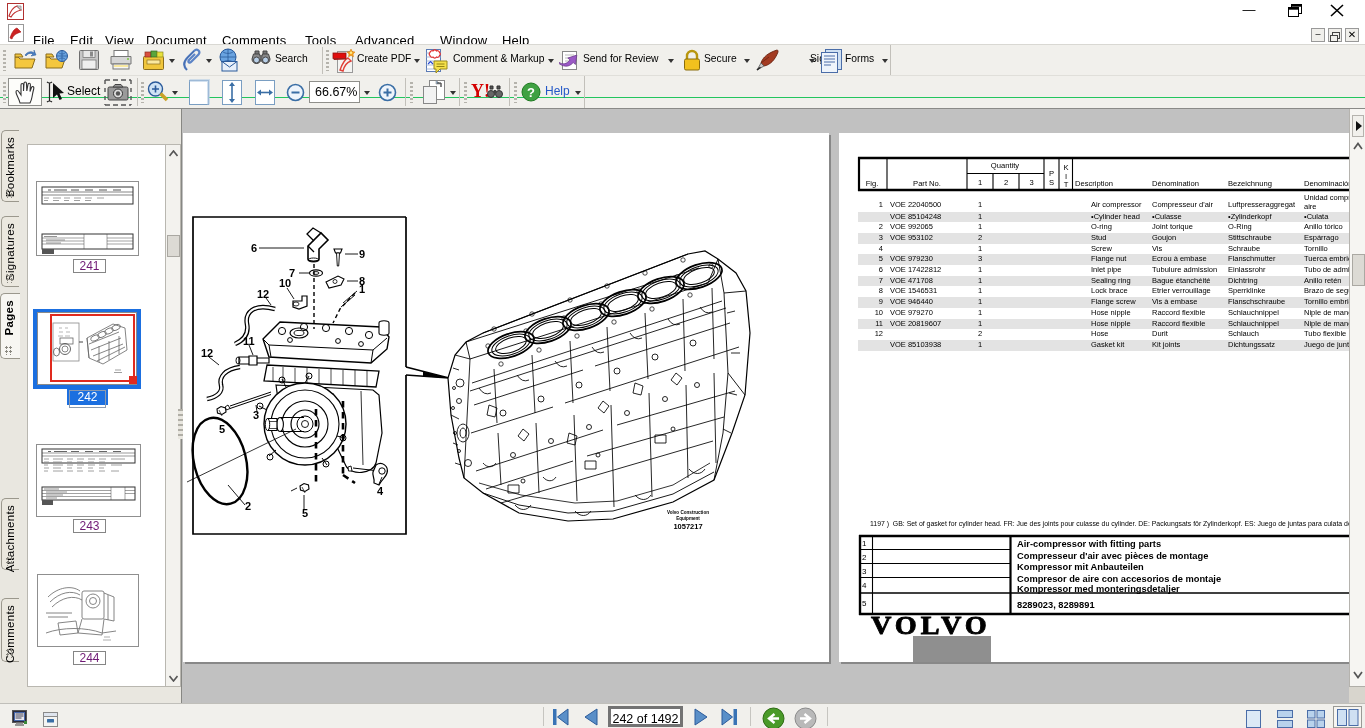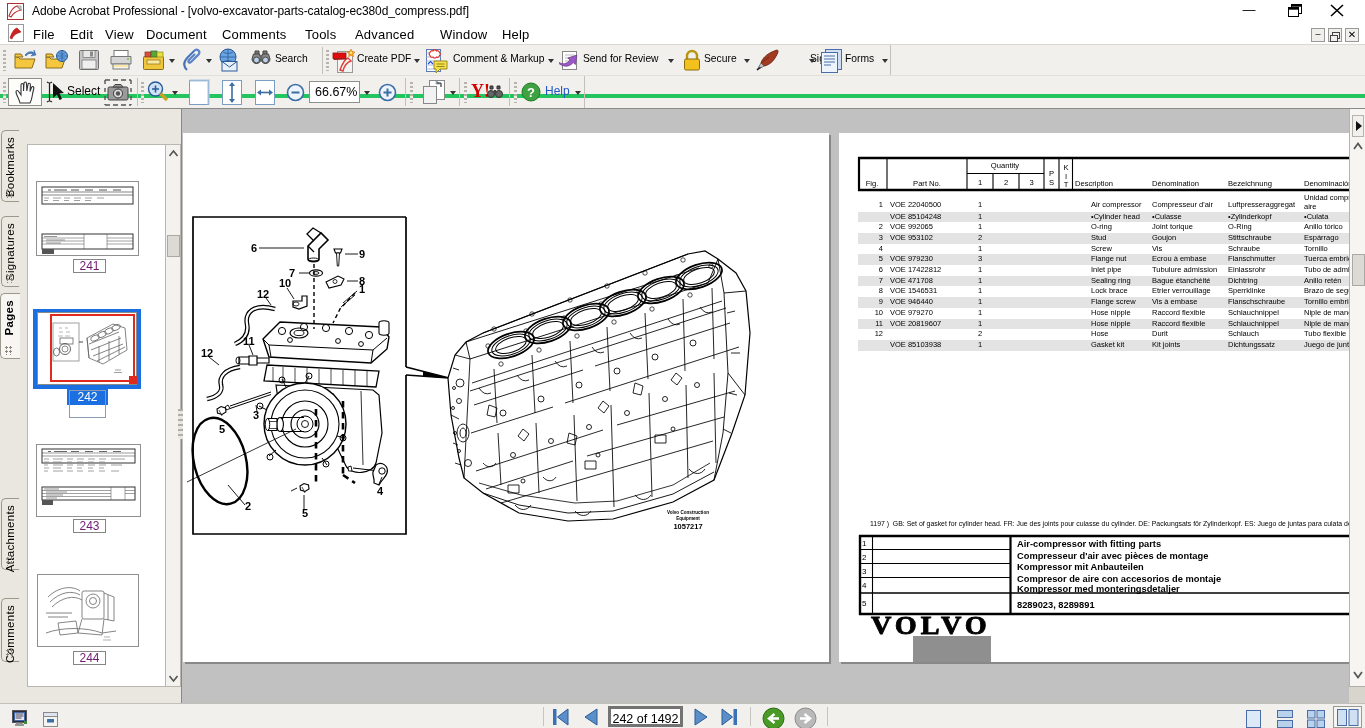--- a/index.html
+++ b/index.html
@@ -7,25 +7,25 @@
   body { position:relative; background:#f1f0ec; }
   .abs { position:absolute; }
 
   
   #titlebar { left:0; top:0; width:1365px; height:22px; background:#ffffff; }
   #title-text { left:32px; top:4px; font-size:12px; letter-spacing:-0.1px; color:#000; }
   .winbtn { top:2px; width:30px; height:17px; text-align:center; font-size:13px; color:#000; }
 
   
   #menubar { left:0; top:22px; width:1365px; height:22px; background:#ffffff; }
-  .menu-item { position:absolute; top:5px; font-size:13px; letter-spacing:0.2px; color:#000;text-align:center; }
+  .menu-item { position:absolute; top:11px; font-size:13px; letter-spacing:0.2px; color:#000;text-align:center; }
 
   
   #tb1 { left:0; top:44px; width:1365px; height:31px; background:#f1f0ec; border-top:1px solid #d9d8d3; }
-  #tb2 { left:0; top:75px; width:1365px; height:23px; background:#f1f0ec; border-top:1px solid #e0dfda; border-bottom:4px solid #22c55e; }
+  #tb2 { left:0; top:75px; width:1365px; height:23px; background:#f1f0ec; border-top:1px solid #e0dfda; border-bottom:1px solid #22c55e; }
   .grip { width:3px; background:repeating-linear-gradient(#b5b3ac 0 2px, #f1f0ec 2px 4px); }
   .tsep { width:1px; background:#c2c0ba; }
   .tlabel { position:absolute; font-size:10.3px; color:#000; }
   .darr { position:absolute; width:0; height:0; border-left:3.5px solid transparent; border-right:3.5px solid transparent; border-top:4px solid #333; }
 
   
   #main { left:0; top:108px; width:1365px; height:595px; background:#c1c1c1; border-top:1px solid #8a8a88; }
 
   
   #sidebar { left:0; top:0; width:182px; height:595px; background:#e9e7e0; border-right:1px solid #878783; }
@@ -62,21 +62,20 @@
 </style>
 </head>
 <body>
 
 <div class="abs" id="titlebar">
   <svg class="abs" style="left:7px; top:3px;" width="17" height="17" viewBox="0 0 17 17">
     <rect x="0.5" y="0.5" width="16" height="16" fill="#fff" stroke="#b03030"></rect>
     <path d="M2 13 C4 7 7 4 10 3 L14 7 C10 8 6 10 4 14 Z" fill="none" stroke="#c03030" stroke-width="1.2"></path>
     <path d="M10 3 L14 3 L14 7 Z" fill="#d0d0d0" stroke="#909090" stroke-width="0.8"></path>
   </svg>
-  <div class="abs" id="title-text">Adobe Acrobat Professional - [volvo-excavator-parts-catalog-ec380d_compress.pdf]</div>
   <div class="abs winbtn" style="left:1234px;">—</div>
   <svg class="abs" style="left:1288px; top:4px;" width="14" height="13" viewBox="0 0 14 13">
     <rect x="3.5" y="0.5" width="10" height="9" fill="none" stroke="#000"></rect>
     <rect x="3.5" y="0.5" width="10" height="2.2" fill="#000"></rect>
     <rect x="0.5" y="3.5" width="10" height="9" fill="#fff" stroke="#000"></rect>
     <rect x="0.5" y="3.5" width="10" height="2.2" fill="#000"></rect>
   </svg>
   <svg class="abs" style="left:1330px; top:4px;" width="14" height="13" viewBox="0 0 14 13">
     <path d="M1 1 L13 12 M13 1 L1 12" stroke="#000" stroke-width="1.6"></path>
   </svg>
@@ -799,21 +798,21 @@
             <ellipse cx="51" cy="18.5" rx="4.5" ry="2.6" transform="rotate(-22 51 18.5)"></ellipse>
             <ellipse cx="58" cy="15" rx="4.5" ry="2.6" transform="rotate(-22 58 15)"></ellipse>
             <ellipse cx="65" cy="11.5" rx="4.5" ry="2.6" transform="rotate(-22 65 11.5)"></ellipse>
             <path d="M38 28 L68 16 M40 34 L70 22 M42 40 L72 28 M46 45 L74 31"></path>
             <path d="M36 22 L38 42 M48 30 V46 M58 25 V44 M68 20 V38"></path>
           </g>
           <path d="M64 54 h6 M63 56.5 h8" stroke="#888" stroke-width="0.8"></path>
         </svg>
       </div>
       <div class="abs" style="left:39px; top:244px; width:41px; height:16px; background:#1b6fe0;">
-        <div class="abs" style="left:2px; top:1px; width:37px; height:28px; border:1px solid #8a9ab0; color:#fff; font-size:12px; text-align:center; line-height:12px;">242</div>
+        <div class="abs" style="left:2px; top:1px; width:37px; height:18px; border:1px solid #8a9ab0; color:#fff; font-size:12px; text-align:center; line-height:12px;">242</div>
       </div>
 
       <div class="thumb-page" style="left:8px; top:299px; width:105px; height:73px;">
         <svg width="103" height="71" viewBox="0 0 103 71">
           <rect x="5" y="4" width="93" height="14" fill="none" stroke="#333" stroke-width="1"></rect>
           <path d="M5 8 H98 M5 11 H98" stroke="#333" stroke-width="0.5"></path>
           <path d="M11 6.5 H14 M17 6.5 H30 M34 6.5 H42 M48 6.5 H56 M62 6.5 H70 M76 6.5 H84" stroke="#555" stroke-width="0.9"></path>
           <g stroke="#888" stroke-width="0.8">
             <path d="M7 14 H12 M16 14 H26 M30 14 H36 M40 14 H47 M51 14 H58 M62 14 H69 M74 14 H88"></path>
             <path d="M7 17 H12 M16 17 H25 M30 17 H35 M40 17 H46 M51 17 H57 M62 17 H68"></path>

